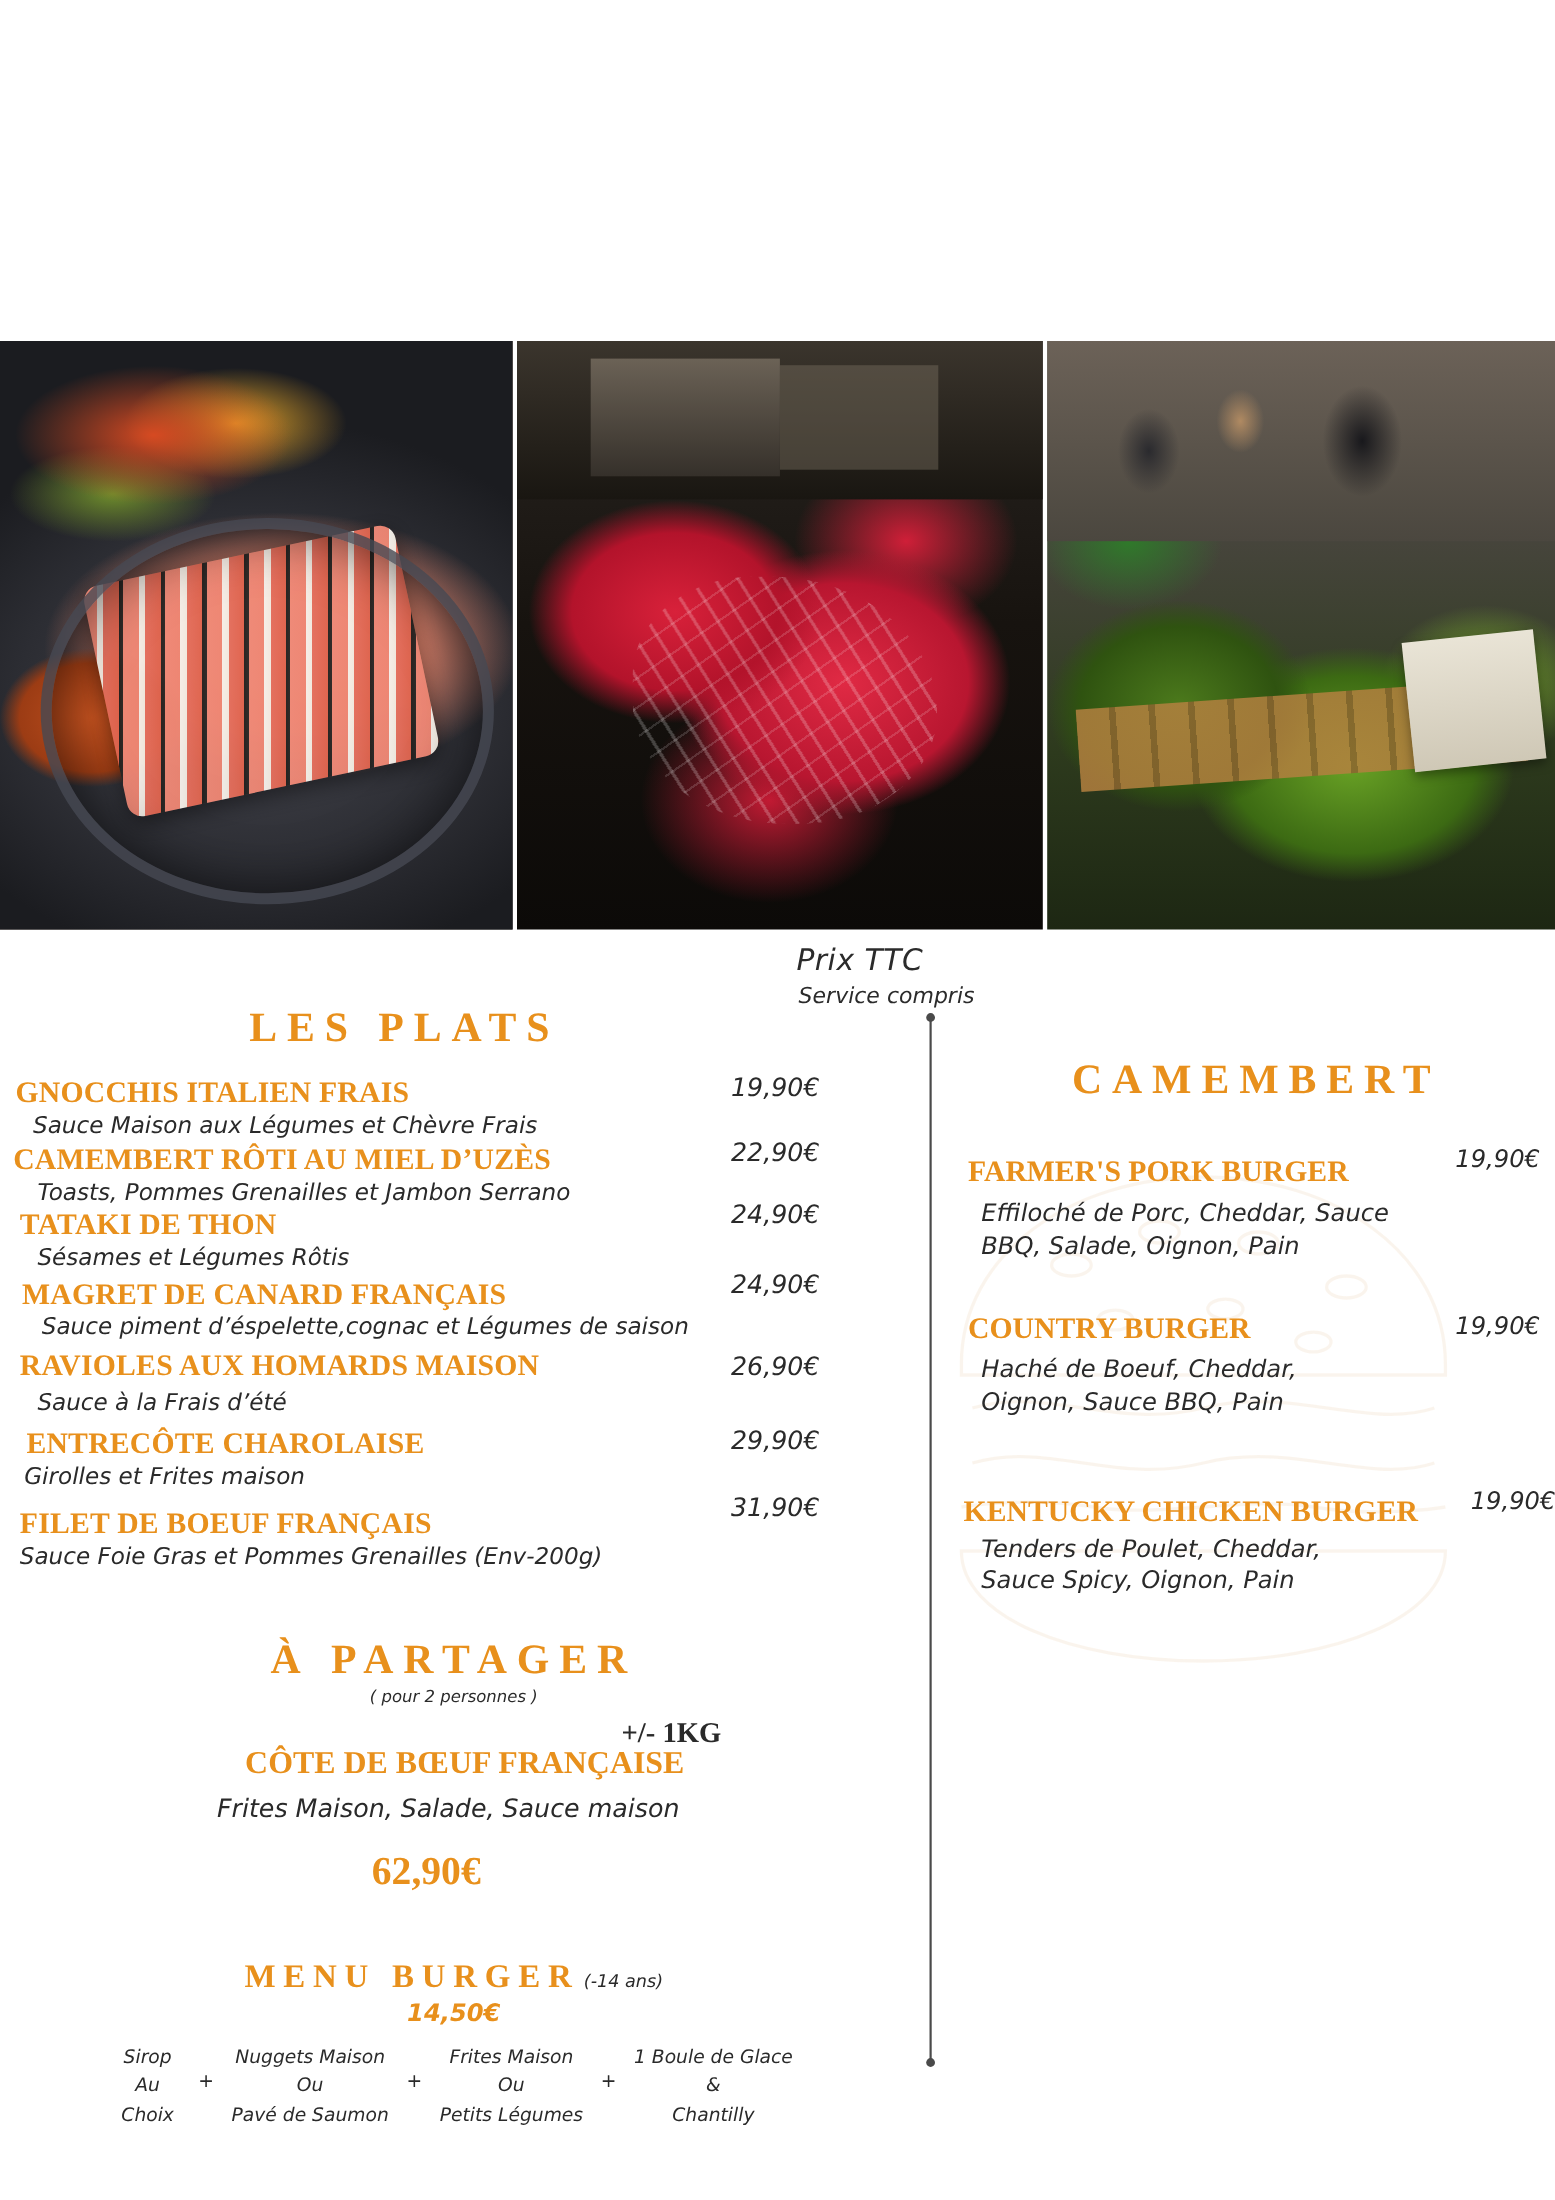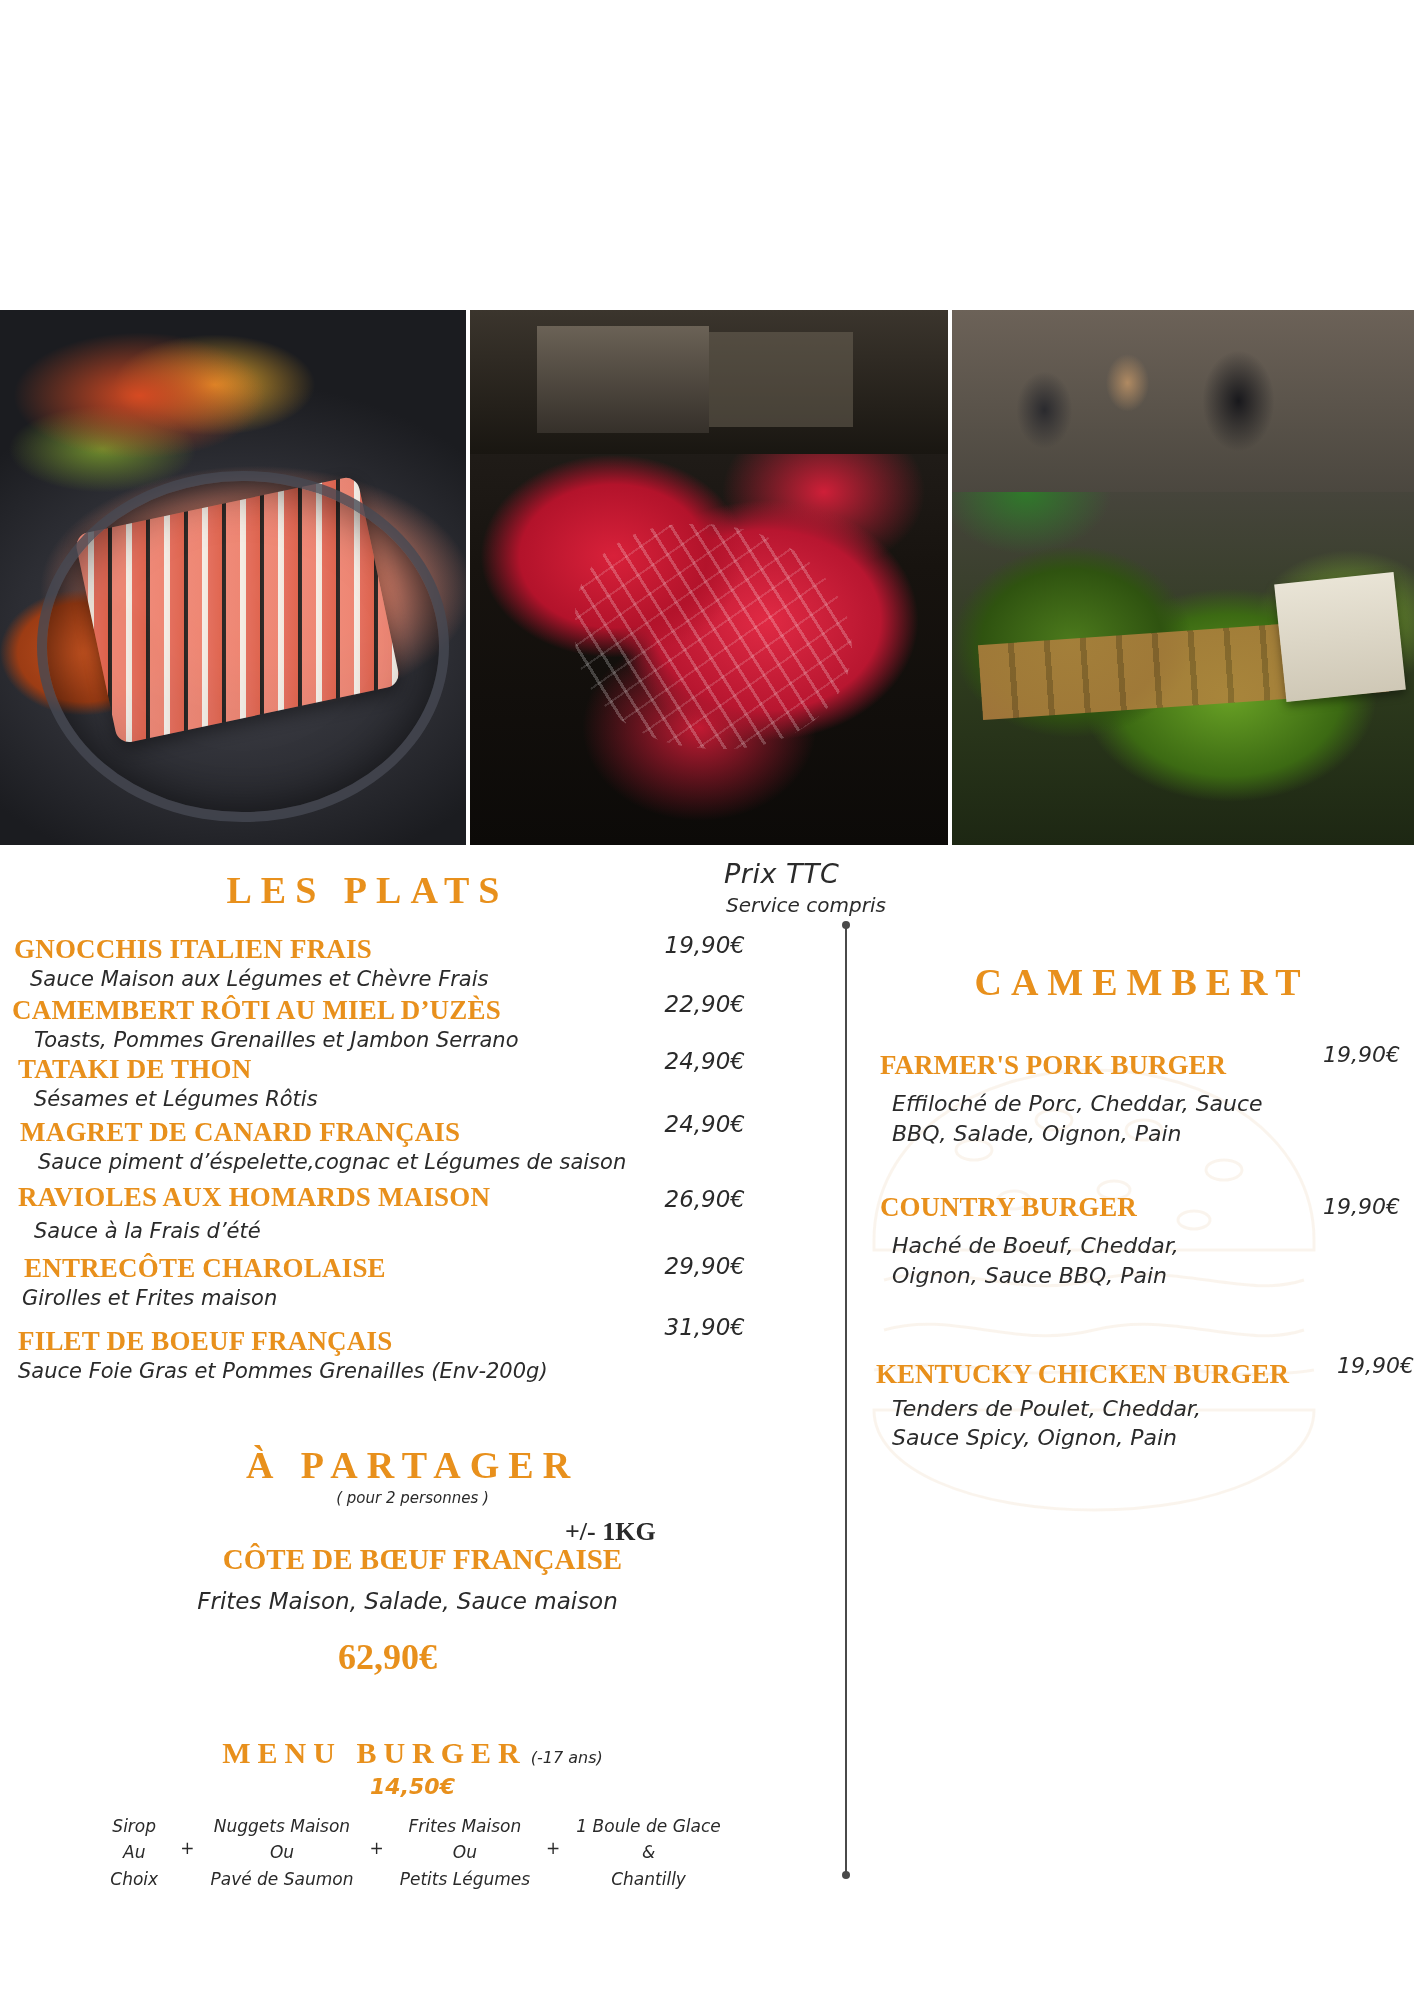--- a/index.html
+++ b/index.html
@@ -202,21 +202,21 @@
     border-radius: 50%;
     background: #4a4a4a;
   }
   .divider::before { top: -4px; }
   .divider::after { bottom: -4px; }
 
   
   .left-col {
     position: absolute;
     left: 0;
-    top: 868px;
+    top: 912px;
     width: 845px;
   }
   .section-title {
     font-family: "Liberation Serif", serif;
     font-weight: bold;
     color: #e8901c;
     letter-spacing: 9px;
     text-align: center;
   }
   .les-plats {
@@ -498,21 +498,21 @@
 
   <div class="cote-row">
     <div class="cote-name">CÔTE DE BŒUF FRANÇAISE</div>
     <div class="cote-weight">+/- 1KG</div>
   </div>
   <div class="cote-desc">Frites Maison, Salade, Sauce maison</div>
   <div class="cote-price">62,90€</div>
 
   <div class="enfant-wrap">
     <div>
-      <span class="enfant-title">MENU BURGER</span><span class="enfant-age">(-17 ans)</span>
+      <span class="enfant-title">MENU BURGER</span><span class="enfant-age">(-14 ans)</span>
     </div>
     <div class="enfant-price">14,50€</div>
 
     <div class="enfant-grid">
       <div class="enfant-col">
         <div>Sirop</div>
         <div>Au</div>
         <div>Choix</div>
       </div>
       <div class="enfant-plus">+</div>

